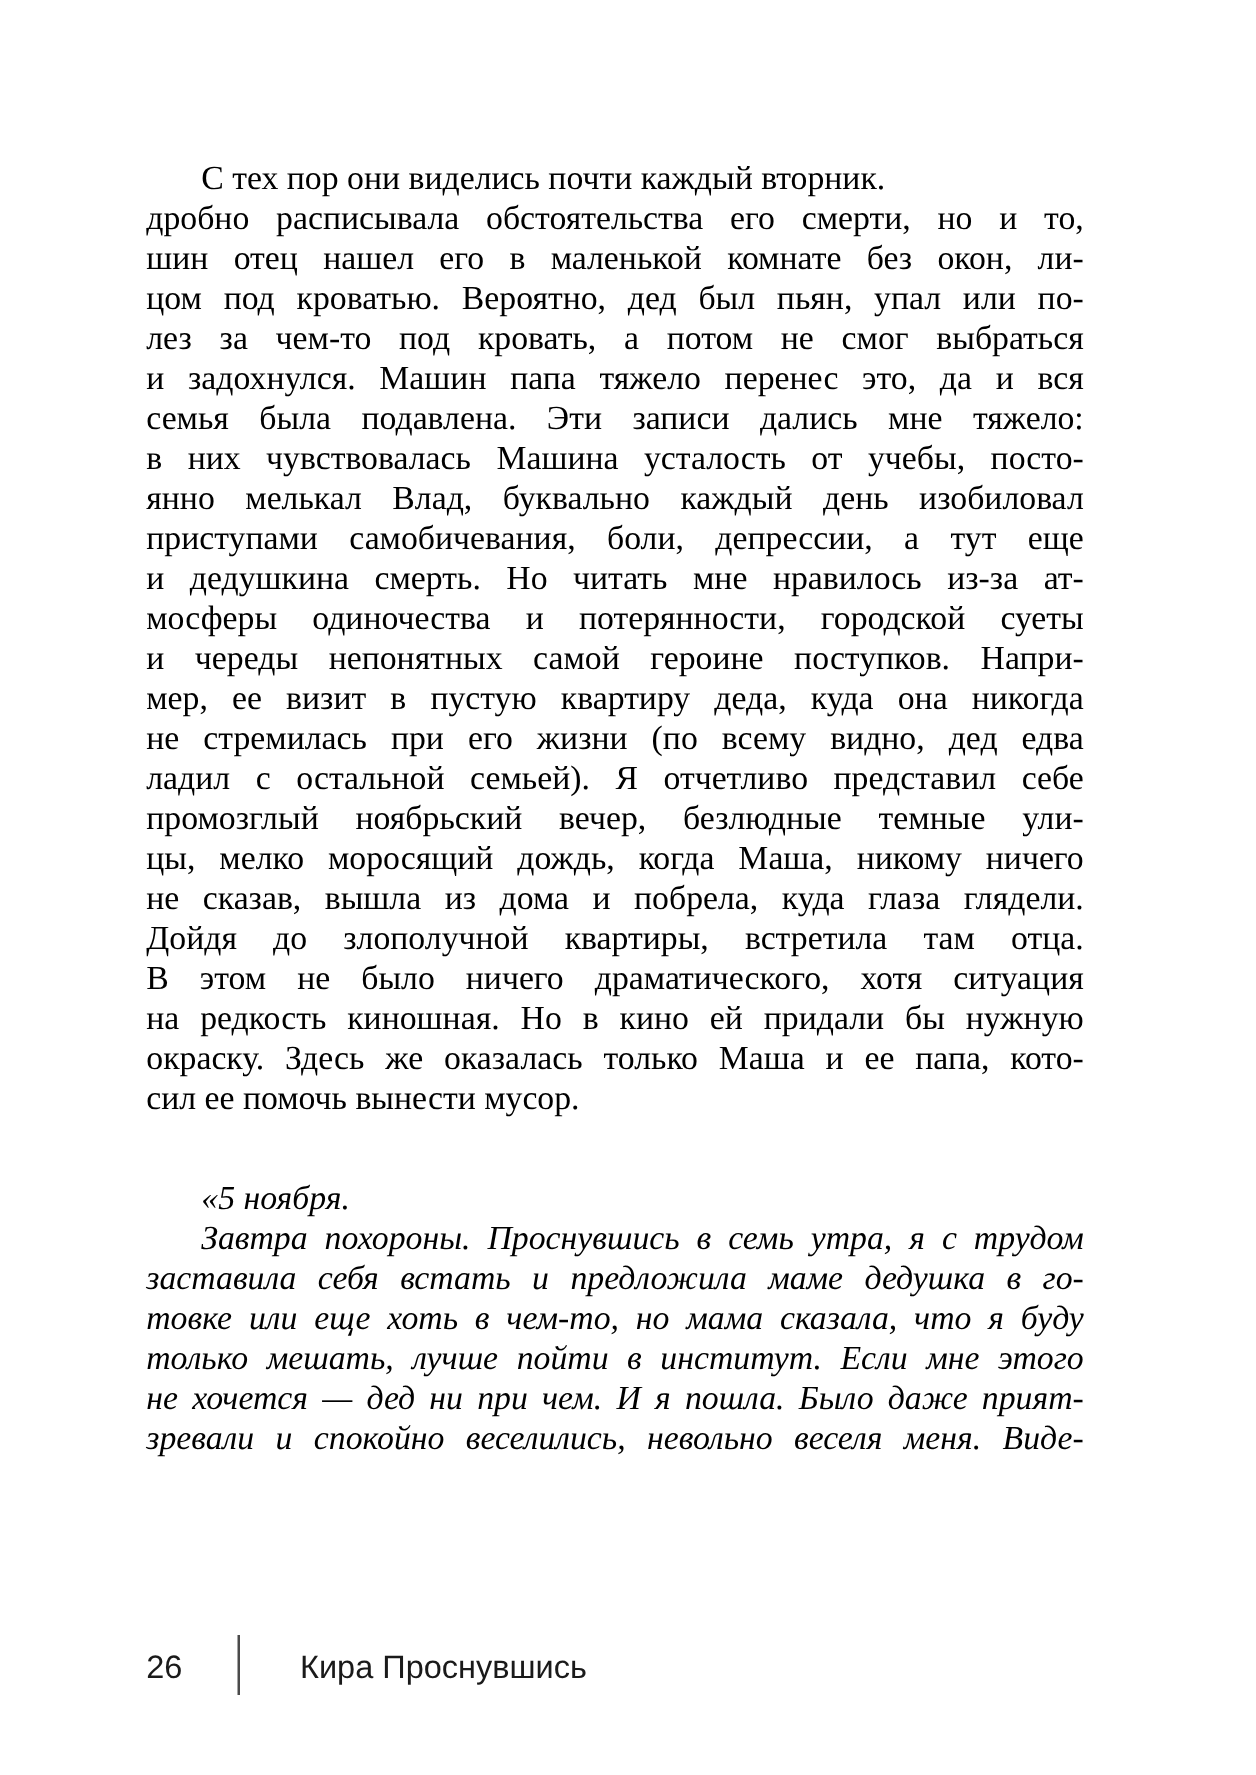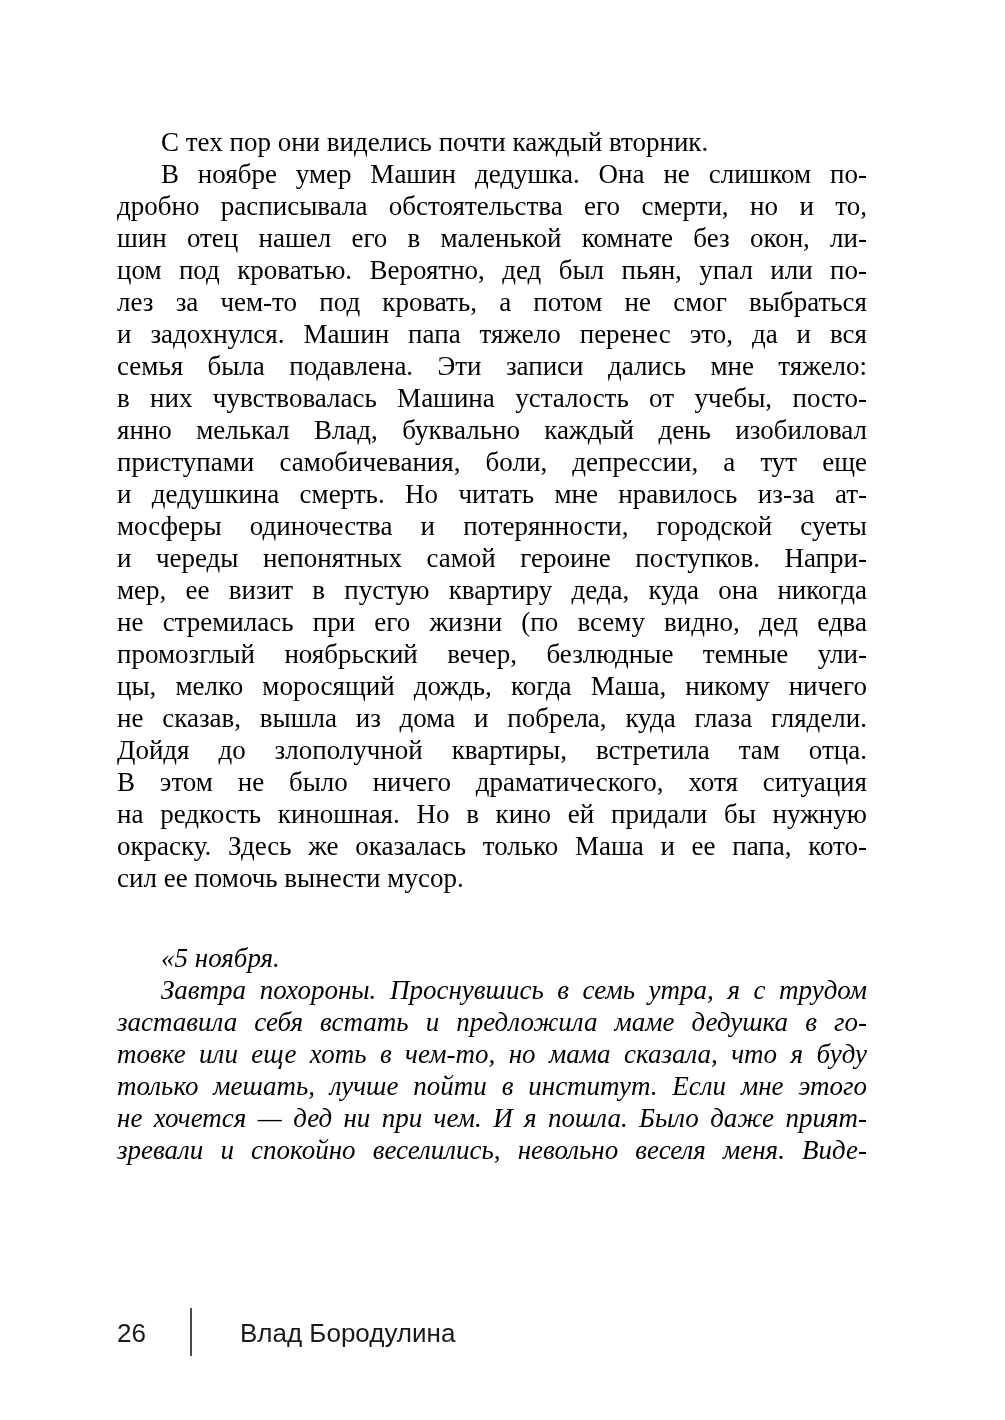--- a/index.html
+++ b/index.html
@@ -70,35 +70,35 @@
 </style>
 </head>
 <body>
 
 <div class="page">
   <div class="text-block" id="text-block">
       <div class="paragraph">
         <div class="line indent no-just">С тех пор они виделись почти каждый вторник.</div>
       </div>
       <div class="paragraph">
-        <div class="line indent">В ноябре умер Машин дедушка. Она не слишком по-</div>
         <div class="line">дробно расписывала обстоятельства его смерти, но и то,</div>
         <div class="line">шин отец нашел его в маленькой комнате без окон, ли-</div>
         <div class="line">цом под кроватью. Вероятно, дед был пьян, упал или по-</div>
         <div class="line">лез за чем-то под кровать, а потом не смог выбраться</div>
         <div class="line">и задохнулся. Машин папа тяжело перенес это, да и вся</div>
         <div class="line">семья была подавлена. Эти записи дались мне тяжело:</div>
         <div class="line">в них чувствовалась Машина усталость от учебы, посто-</div>
         <div class="line">янно мелькал Влад, буквально каждый день изобиловал</div>
         <div class="line">приступами самобичевания, боли, депрессии, а тут еще</div>
         <div class="line">и дедушкина смерть. Но читать мне нравилось из-за ат-</div>
         <div class="line">мосферы одиночества и потерянности, городской суеты</div>
         <div class="line">и череды непонятных самой героине поступков. Напри-</div>
         <div class="line">мер, ее визит в пустую квартиру деда, куда она никогда</div>
         <div class="line">не стремилась при его жизни (по всему видно, дед едва</div>
+        <div class="line">ладил с остальной семьей). Я отчетливо представил себе</div>
         <div class="line">промозглый ноябрьский вечер, безлюдные темные ули-</div>
         <div class="line">цы, мелко моросящий дождь, когда Маша, никому ничего</div>
         <div class="line">не сказав, вышла из дома и побрела, куда глаза глядели.</div>
         <div class="line">Дойдя до злополучной квартиры, встретила там отца.</div>
         <div class="line">В этом не было ничего драматического, хотя ситуация</div>
         <div class="line">на редкость киношная. Но в кино ей придали бы нужную</div>
         <div class="line">окраску. Здесь же оказалась только Маша и ее папа, кото-</div>
         <div class="line no-just">сил ее помочь вынести мусор.</div>
       </div>
       <div class="paragraph italic gap-before">
@@ -109,15 +109,15 @@
         <div class="line">заставила себя встать и предложила маме дедушка в го-</div>
         <div class="line">товке или еще хоть в чем-то, но мама сказала, что я буду</div>
         <div class="line">только мешать, лучше пойти в институт. Если мне этого</div>
         <div class="line">не хочется — дед ни при чем. И я пошла. Было даже прият-</div>
         <div class="line">зревали и спокойно веселились, невольно веселя меня. Виде-</div>
       </div>
     </div>
   <div class="footer">
     <span class="pagenum">26</span>
     <span class="divider"></span>
-    <span class="author">Влад Бородулина</span>
+    <span class="author">Кира Проснувшись</span>
   </div>
 </div>
 
 </body></html>

